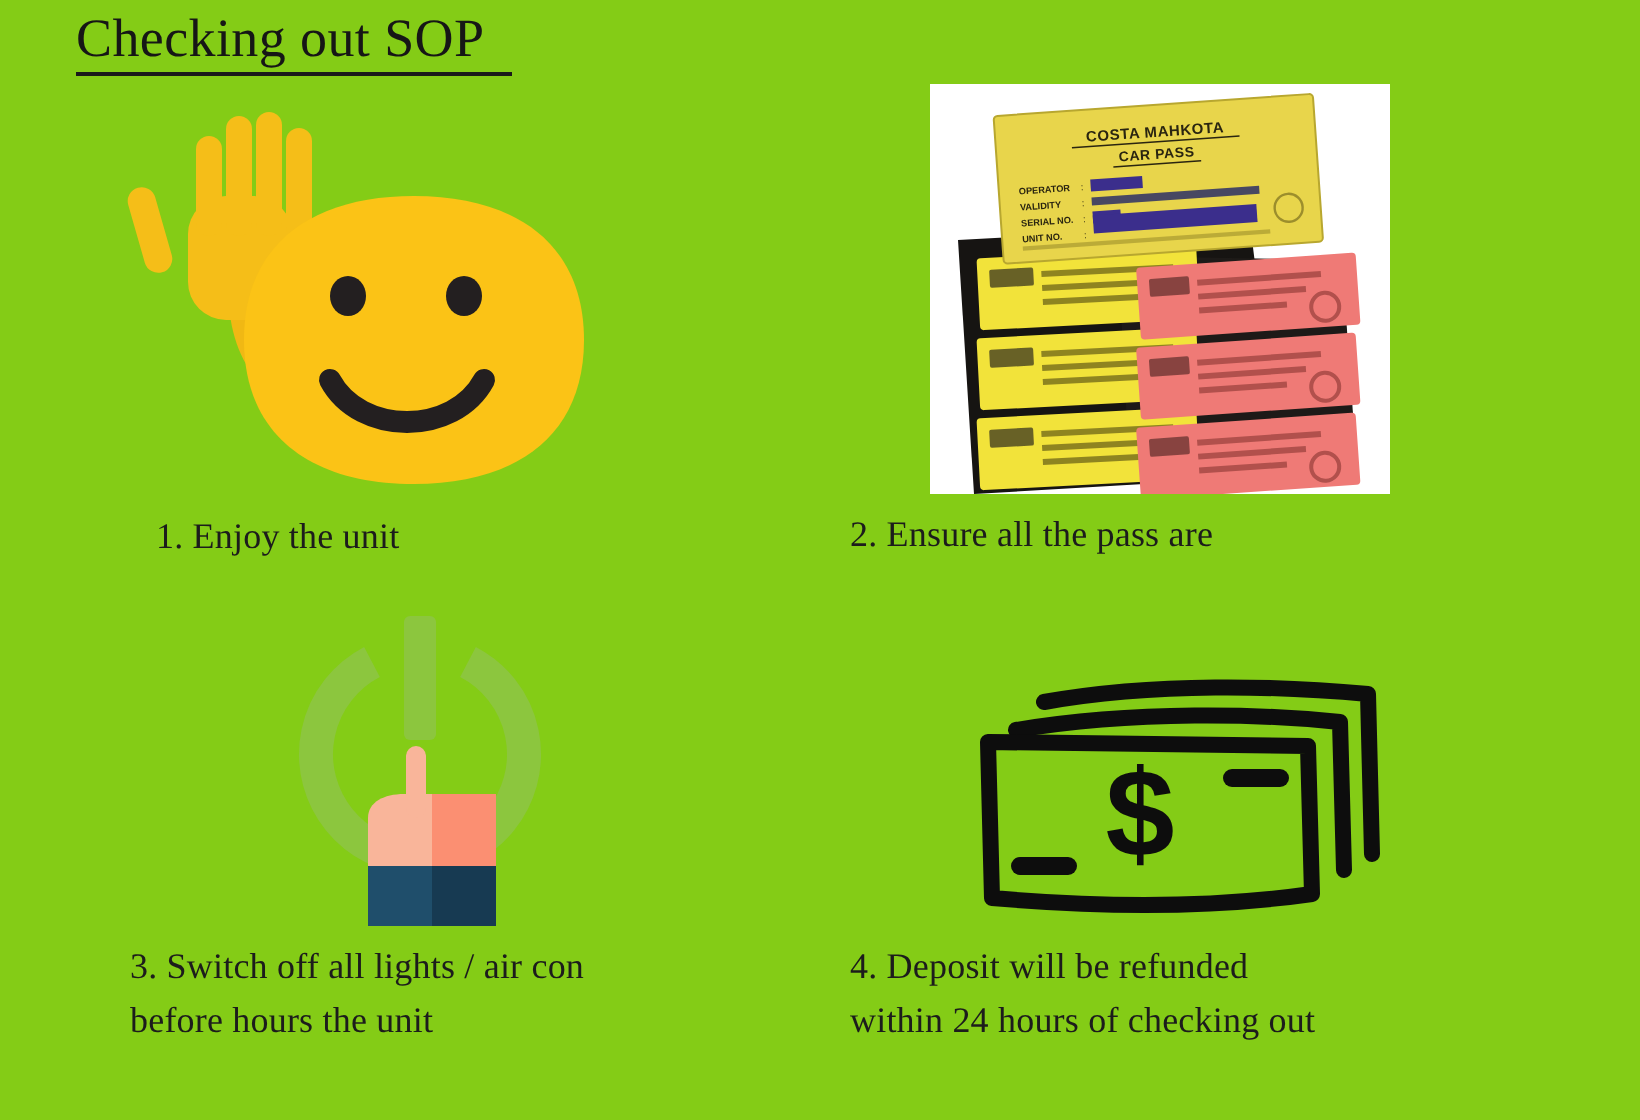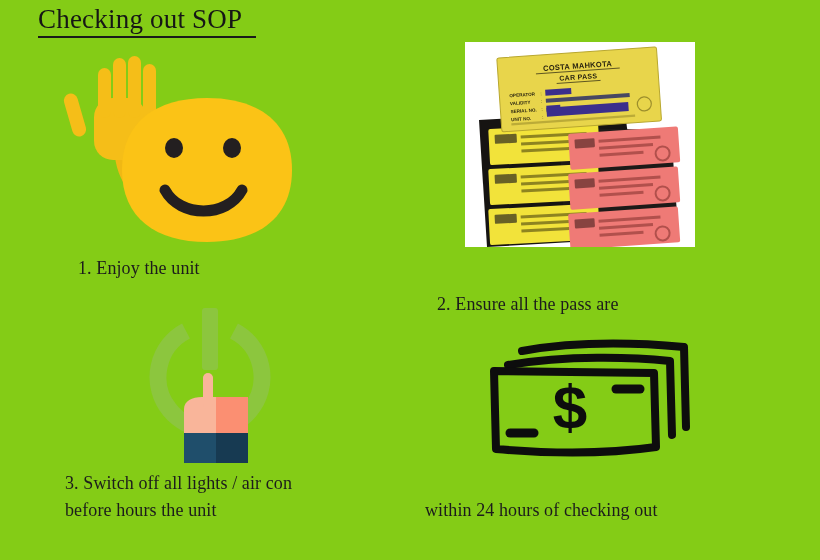--- a/index.html
+++ b/index.html
@@ -57,21 +57,21 @@
     color: #1c1c1c;
     letter-spacing: 0.1px;
   }
 
   #step-1 { left: 40px;  top: 50px;  width: 370px; }
   #step-2 { left: 425px; top: 42px;  width: 380px; }
   #step-3 { left: 40px;  top: 305px; width: 375px; }
   #step-4 { left: 425px; top: 305px; width: 385px; }
 
   #step-1 .caption { position: absolute; left: 38px;  top: 205px; width: 330px; }
-  #step-2 .caption { position: absolute; left: 12px;   top: 212px; width: 380px; margin-top: 37px; }
+  #step-2 .caption { position: absolute; left: 0px;   top: 212px; width: 380px; }
   #step-3 .caption { position: absolute; left: 25px;  top: 165px; width: 350px; }
   #step-4 .caption { position: absolute; left: 0px;   top: 165px; width: 385px; }
 
   
   .art-svg { display: block; }
 
   .art-smiley  { position: absolute; left: 12px;  top: 0px; }
   .art-pass    { position: absolute; left: 40px;  top: 0px; }
   .art-power   { position: absolute; left: 100px; top: 0px; }
   .art-money   { position: absolute; left: 55px;  top: 18px; }
@@ -250,18 +250,18 @@
 
         <g stroke="#0d0d0d" stroke-width="9" stroke-linecap="round">
           <line x1="136" y1="66" x2="160" y2="66"></line>
           <line x1="30" y1="110" x2="54" y2="110"></line>
         </g>
 
         <text x="90" y="105" text-anchor="middle" font-family="Liberation Sans, sans-serif" font-size="62" font-weight="bold" fill="#0d0d0d">$</text>
       </svg>
     </div>
     <div class="caption">
-      <br>
+      <span>4. Deposit will be refunded</span><br>
       <span>within 24 hours of checking out</span>
     </div>
   </div>
 
 </div>
 
 </body></html>

